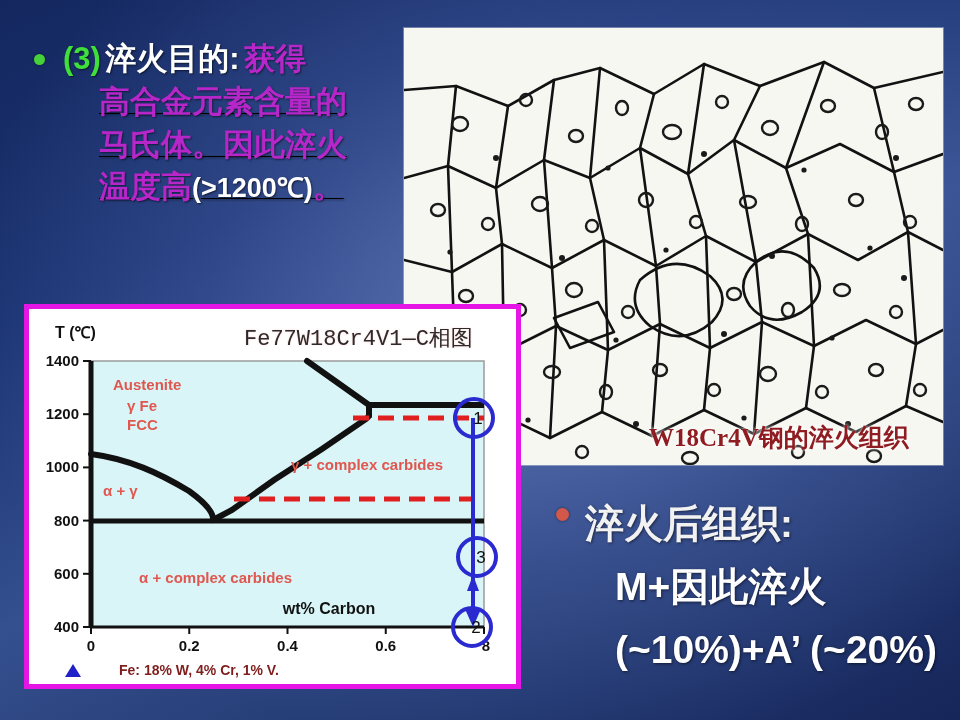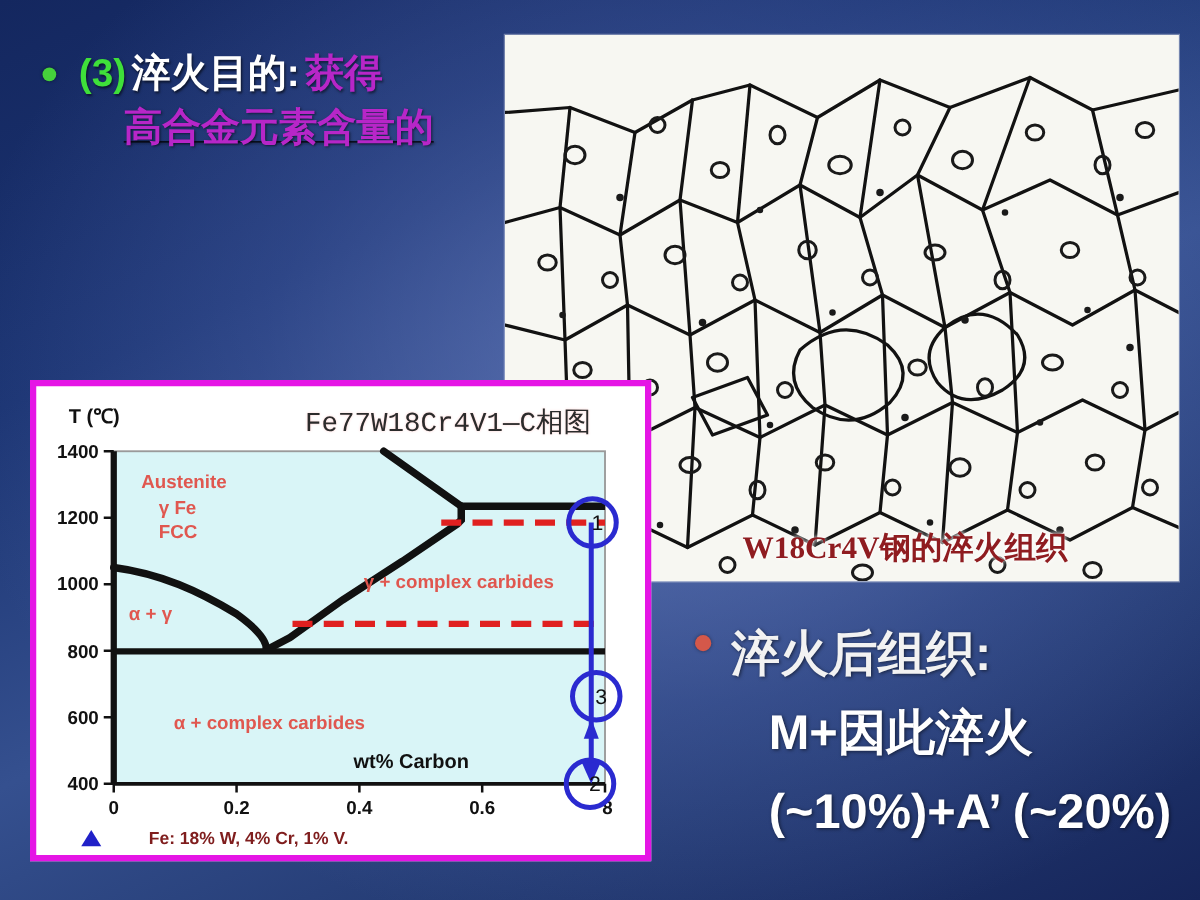--- a/index.html
+++ b/index.html
@@ -37,21 +37,21 @@
   .r-line.sub{padding-left:30px;color:#ffffff;}
 
   
   #micro{
     position:absolute;left:404px;top:28px;width:539px;height:437px;
     background:#fbfbf8;overflow:hidden;
     box-shadow:0 0 0 1px rgba(255,255,255,.35);
   }
   #micro svg{display:block;width:100%;height:100%;}
   #micro-caption{
-    position:absolute;left:594px;top:421px;
+    position:absolute;left:649px;top:421px;
     color:#8f1c20;font-size:25px;font-weight:bold;white-space:nowrap;
     font-family:"Liberation Serif", serif;
     text-shadow:0 0 3px rgba(255,255,255,.95),0 0 6px rgba(255,255,255,.8);
   }
 
   
   #pd-frame{
     position:absolute;left:24px;top:304px;width:497px;height:385px;
     background:#ffffff;border:5px solid #e515e5;box-sizing:border-box;
   }
@@ -85,20 +85,26 @@
   <div class="bullet-row" id="b1">
     <span class="bullet-dot"></span>
     <div class="txt-lines">
       <div class="ln">
         <span class="t-num">(3)</span>
         <span class="t-white">淬火目的:</span>
         <span class="t-purple">获得</span>
       </div>
       <div class="ln indent">
         <span class="t-purple">高合金元素含量的</span>
+      </div>
+      <div class="ln indent">
+        <span class="t-purple">马氏体。因此淬火</span>
+      </div>
+      <div class="ln indent">
+        <span class="t-purple">温度高</span><span class="t-white-sm">(&gt;1200℃)</span><span class="t-purple">。</span>
       </div>
     </div>
   </div>
 
   <div id="micro">
     <svg viewBox="0 0 539 437" preserveAspectRatio="none">
       <rect x="0" y="0" width="539" height="437" fill="#f7f7f2"></rect>
       <g stroke="#121212" fill="none" stroke-width="2.6" stroke-linecap="round" stroke-linejoin="round">
         <path d="M0,62 L52,58 L104,78 L150,52 L196,40 L250,66 L300,36 L356,58 L420,34 L470,60 L539,44"></path>
         <path d="M0,150 L44,138 L92,160 L140,132 L186,150 L236,120 L284,146 L330,112 L382,140 L436,116 L490,144 L539,126"></path>

